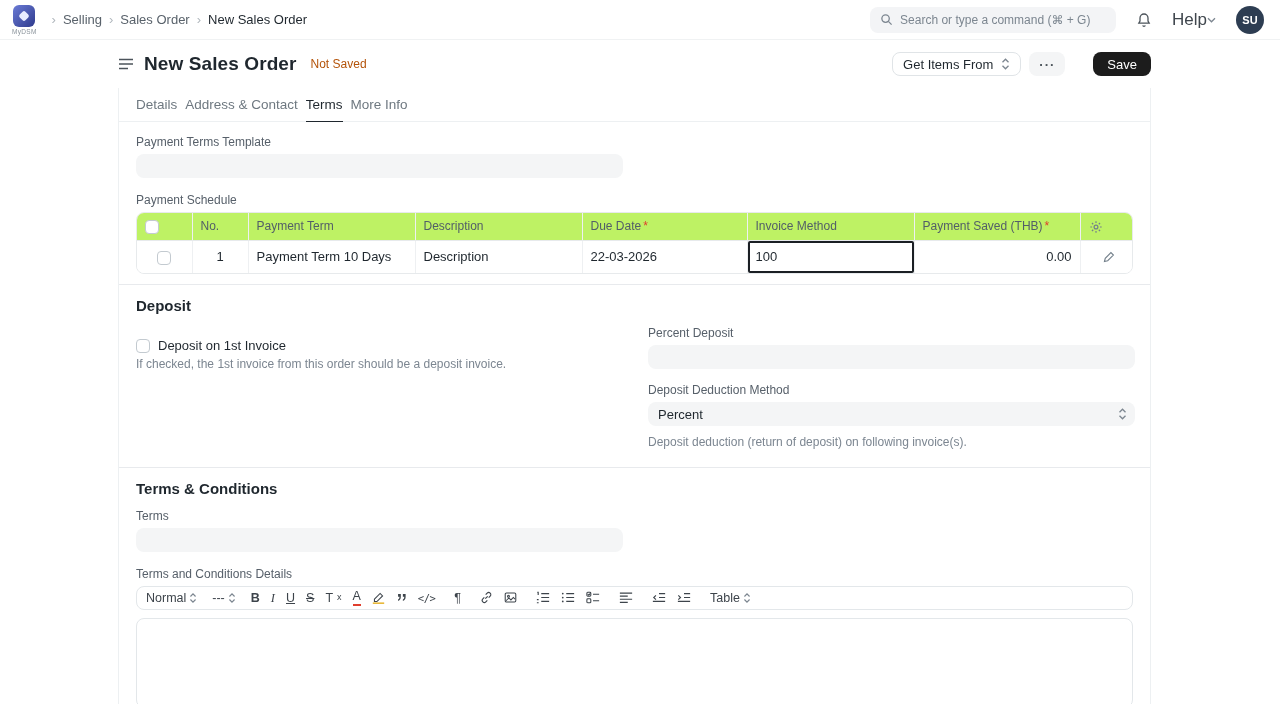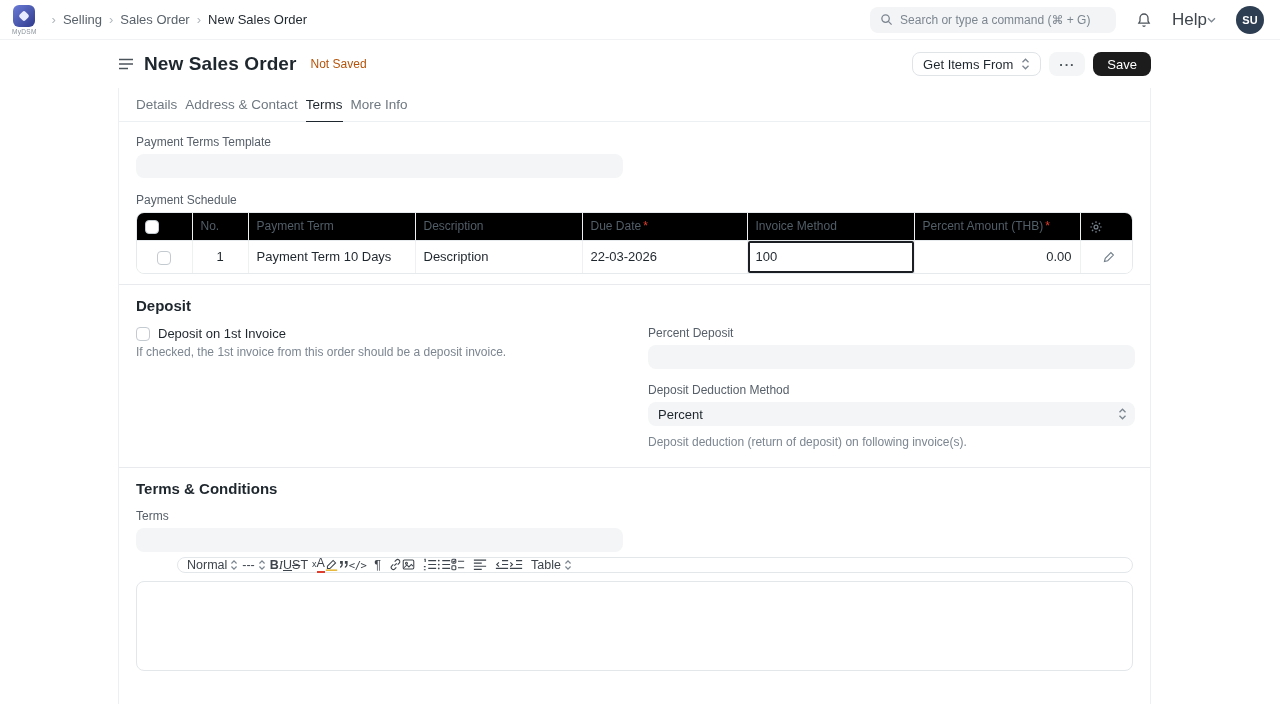--- a/index.html
+++ b/index.html
@@ -27,58 +27,58 @@
   
   .card{margin-left:118px;width:1033px;height:664px;display:flex;flex-direction:column;}
   .page-head{height:48px;display:flex;align-items:center;flex:none;}
   .toggle{margin-right:10px;display:flex;align-items:center;}
   .page-title{font-size:19px;font-weight:700;color:#1f272e;letter-spacing:.1px;}
   .status{margin-left:14px;font-size:12px;color:#b45309;}
   .head-actions{margin-left:auto;display:flex;align-items:center;gap:8px;}
   .btn{height:24px;border-radius:8px;font-size:13px;display:inline-flex;align-items:center;gap:8px;}
   .btn-default{background:#fff;border:1px solid #e0e4e7;padding:0 10px;color:#1f272e;}
   .btn-icon{background:#f4f5f6;padding:0 10px;color:#4c545b;font-weight:700;letter-spacing:1px;}
-  .btn-primary{background:#1c1c1c;color:#fff;padding:0 14px;font-weight:500;}
+  .btn-primary{background:#1c1c1c;color:#fff;padding:0 14px;font-weight:500;margin-left:20px;}
 
   .card-body{flex:1;border-left:1px solid #edf0f2;border-right:1px solid #edf0f2;display:flex;flex-direction:column;overflow:hidden;}
   .tabs{height:34px;display:flex;align-items:stretch;gap:8px;padding:0 17px;border-bottom:1px solid #edf0f2;flex:none;}
   .tab{display:flex;align-items:center;font-size:13.5px;color:#6e7880;border-bottom:1px solid transparent;margin-bottom:-1px;}
   .tab.active{color:#1f272e;border-bottom-color:#1f272e;font-weight:500;}
 
   .section{padding:13px 17px 10px;}
   .section + .section{border-top:1px solid #e8eaed;padding-top:12px;}
   .field-label{font-size:12px;color:#57606a;margin-bottom:5px;}
   .control{width:487px;height:24px;background:#f4f5f6;border:none;border-radius:8px;padding:0 10px;font-size:13px;color:#1f272e;outline:none;display:block;}
   .section-heading{font-size:15px;font-weight:700;color:#1f272e;}
   .help-text{font-size:12px;color:#7c8691;line-height:1.4;}
   .req{color:#e03e2d;margin-left:2px;}
 
   
   .grid{margin-top:4px;border:1px solid #e7eaec;border-radius:8px;overflow:hidden;}
   .grid table{border-collapse:collapse;table-layout:fixed;width:100%;}
-  .grid th{height:27px;background:#000000;font-weight:400;font-size:12px;color:#525e68;text-align:left;padding:0 8px;border-bottom:1px solid #e7eaec;}
+  .grid th{height:27px;background:#bef264;font-weight:400;font-size:12px;color:#525e68;text-align:left;padding:0 8px;border-bottom:1px solid #e7eaec;}
   .grid td{height:33px;font-size:13px;color:#1f272e;padding:0 8px;background:#fff;}
   .grid th + th, .grid td + td{border-left:1px solid #eef0f2;}
   .c-center{text-align:center;}
   .r{text-align:right;}
   .placeholder-text{color:#a5adb5;}
   td.focused{box-shadow:inset 0 0 0 2px #1b1f24;border-radius:2px;position:relative;}
   .checkbox{display:inline-block;width:14px;height:14px;border:1px solid #c3cad0;border-radius:4px;background:#fff;vertical-align:middle;cursor:pointer;}
   .grid-footer{margin-top:8px;display:flex;align-items:center;gap:8px;}
   .btn-xs{font-size:12px;color:#383f45;background:#f8f9fa;border:1px solid #e3e7ea;border-radius:6px;padding:2px 9px;height:21px;display:inline-flex;align-items:center;}
   .push-right{margin-left:auto;}
 
   
   .two-col{display:grid;grid-template-columns:487px 487px;column-gap:25px;margin-top:12px;}
-  .check-row{display:flex;align-items:center;gap:8px;margin-top:0;}
+  .check-row{display:flex;align-items:center;gap:8px;margin-top:12px;}
   .check-row label{font-size:13px;color:#1f272e;cursor:pointer;}
   .select{width:487px;height:24px;background:#f4f5f6;border-radius:8px;padding:0 8px 0 10px;font-size:13px;color:#1f272e;display:flex;align-items:center;justify-content:space-between;cursor:pointer;}
 
   
-  .editor-toolbar{margin-top:5px;height:16px;border:1px solid #e3e7ea;border-radius:8px;background:#fff;display:flex;align-items:center;padding:0 9px;color:#3d444b;margin-left:41px;}
+  .editor-toolbar{margin-top:5px;height:24px;border:1px solid #e3e7ea;border-radius:8px;background:#fff;display:flex;align-items:center;gap:11px;padding:0 9px;color:#3d444b;}
   .tb{display:inline-flex;align-items:center;gap:3px;font-size:12.5px;color:#3d444b;line-height:1;}
   .tb.bold{font-weight:700;}
   .tb.italic{font-style:italic;font-family:"Liberation Serif",serif;}
   .tb.underline{text-decoration:underline;}
   .tb.strike{text-decoration:line-through;}
   .tb .sub{font-size:9px;margin-left:1px;}
   .tb.color-a{border-bottom:2px solid #e03e2d;padding-bottom:1px;}
   .tb.code{font-family:"DejaVu Sans Mono",monospace;font-size:10.5px;letter-spacing:-.5px;}
   .editor-content{margin-top:8px;height:90px;border:1px solid #e3e7ea;border-radius:8px;background:#fff;cursor:text;}
 </style>
@@ -182,21 +182,21 @@
               <col style="width:56px">
           </colgroup>
           <thead>
             <tr>
               <th class="c-center"><span class="checkbox"></span></th>
               <th class="c-center">No.</th>
               <th>Payment Term</th>
               <th>Description</th>
               <th><span>Due Date</span><span class="req">*</span></th>
               <th class="r">Invoice Method</th>
-              <th class="r"><span>Percent Amount (THB)</span><span class="req">*</span></th>
+              <th class="r"><span>Payment Saved (THB)</span><span class="req">*</span></th>
               <th class="c-center">
                 <button style="display:inline-flex;vertical-align:middle;">
                   <span style="display:flex;">
                     <svg width="14" height="14" viewBox="0 0 16 16" fill="none" stroke="#74808b" stroke-width="1.4">
                         <circle cx="8" cy="8" r="2.2"></circle>
                         <path d="M8 1.5v2M8 12.5v2M1.5 8h2M12.5 8h2M3.4 3.4l1.4 1.4M11.2 11.2l1.4 1.4M12.6 3.4l-1.4 1.4M4.8 11.2l-1.4 1.4"></path>
                       </svg>
                   </span>
                 </button>
               </th>
@@ -252,20 +252,21 @@
           </div>
           <div class="help-text" style="margin-top:8px;">Deposit deduction (return of deposit) on following invoice(s).</div>
         </div>
       </div>
     </div>
 
     <div class="section" style="padding-bottom:0;">
       <h2 class="section-heading">Terms &amp; Conditions</h2>
       <div class="field-label" style="margin-top:12px;">Terms</div>
       <input class="control" type="text" value="" style="">
+      <div class="field-label" style="margin-top:15px;">Terms and Conditions Details</div>
 
       <div class="editor-toolbar">
         <button class="tb" style="margin-right:4px;">
           <span>Normal</span>
           <span style="display:flex;">
               <svg width="8" height="12" viewBox="0 0 9 14" fill="none" stroke="#7c8690" stroke-width="1.4">
                 <path d="M1.5 5.2 4.5 2.2 7.5 5.2"></path>
                 <path d="M1.5 8.8 4.5 11.8 7.5 8.8"></path>
               </svg>
             </span>

